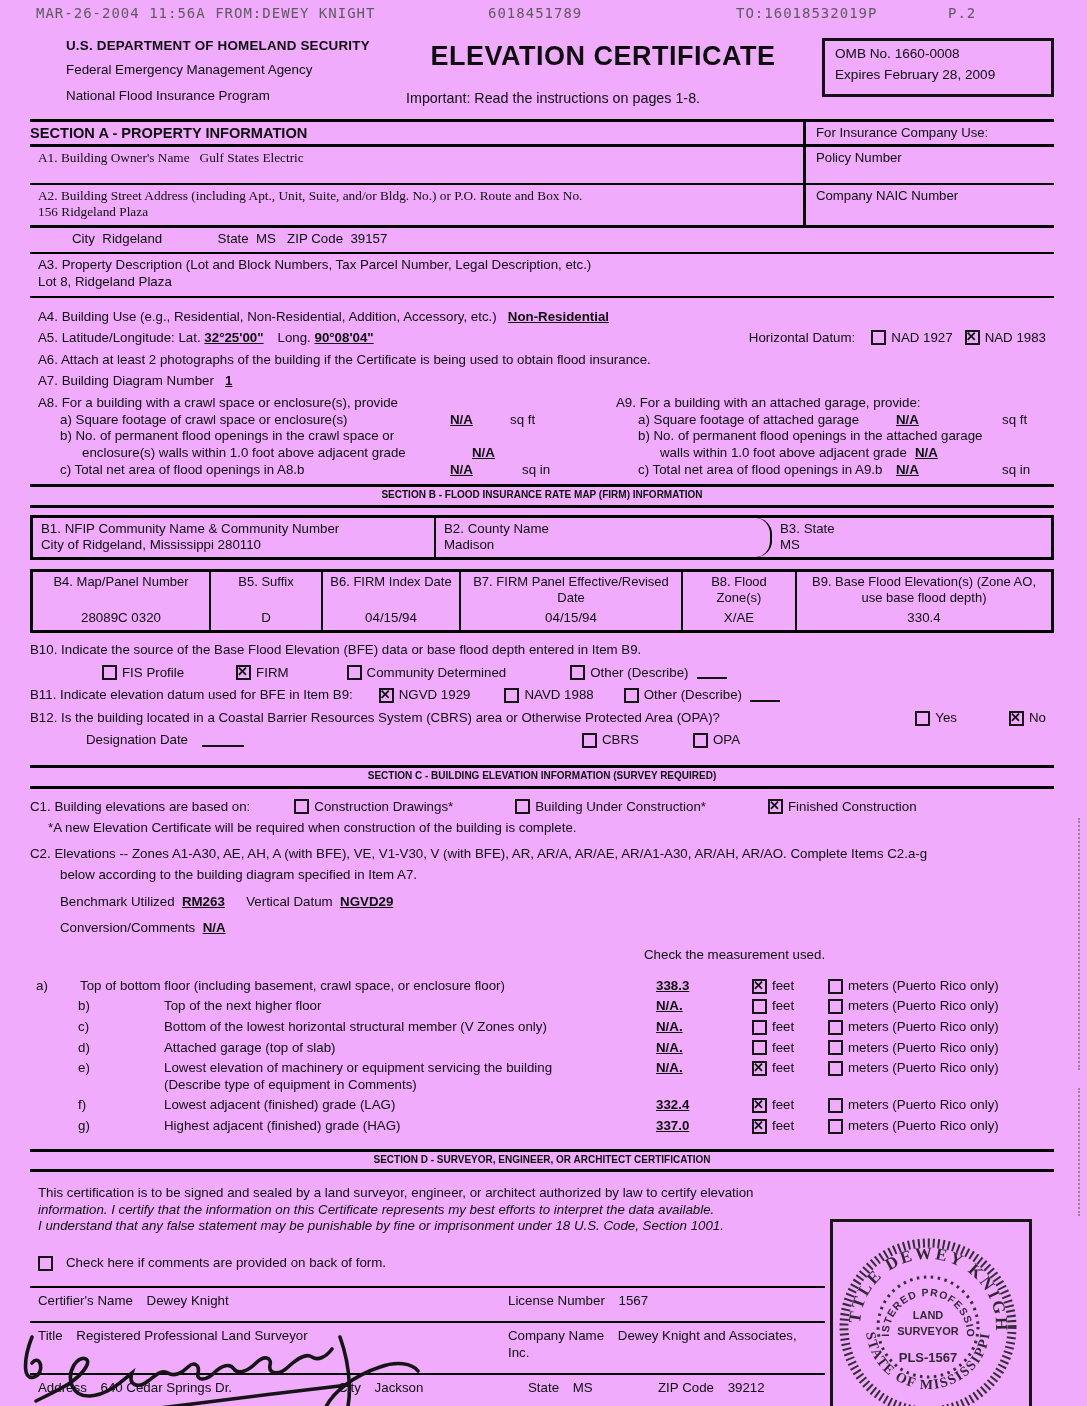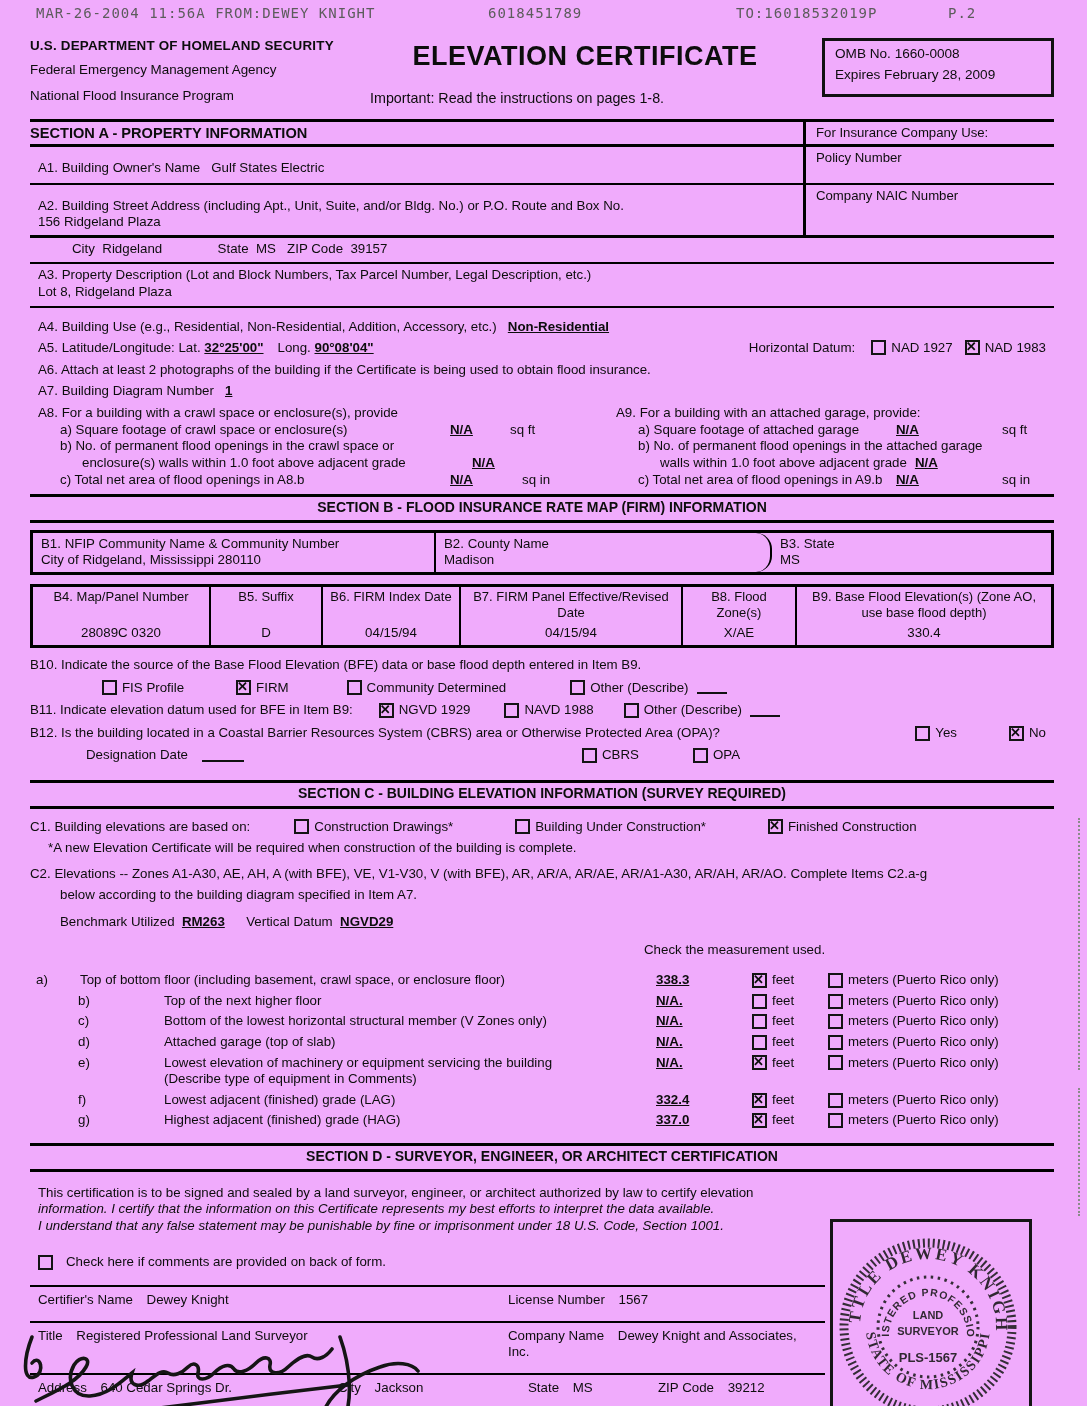--- a/index.html
+++ b/index.html
@@ -5,42 +5,42 @@
 <style>
   html,body{margin:0;padding:0;background:#fff;}
   .page{position:relative;width:1087px;height:1406px;background:#f0abfc;overflow:hidden;
         font-family:"Liberation Sans",sans-serif;color:#0d0d0d;font-size:13.3px;line-height:1.25;}
   .fax{display:flex;font-family:"DejaVu Sans Mono",monospace;color:#5c5c5c;font-size:14px;
        letter-spacing:1px;padding:5px 0 0 36px;height:20px;}
   .fax span{display:inline-block;}
   .fax .f1{width:452px;} .fax .f2{width:248px;} .fax .f3{width:212px;}
   .content{padding:0 33px 0 30px;}
   
-  .hdr{display:flex;margin-top:13px;}
+  .hdr{display:flex;margin-top:13px;margin-left:36px;}
   .agency{width:318px;font-size:13.4px;}
   .agency .l1{font-weight:bold;margin-bottom:7px;letter-spacing:.2px;}
   .agency .l2{margin-bottom:9px;} .agency .l3{}
   .titlewrap{flex:1;text-align:center;}
   .bigtitle{font-size:27px;font-weight:bold;letter-spacing:.5px;margin:2px 0 16px;}
   .important{font-size:14.3px;text-align:left;padding-left:22px;}
   .omb{width:212px;border:3px solid #111;padding:5px 4px 6px 10px;font-size:13.6px;height:42px;}
   .omb div{margin-bottom:4px;}
   .uv{font-weight:bold;text-decoration:underline;}
   .cb{display:inline-block;width:11px;height:11px;border:2px solid #141414;vertical-align:-2px;
       position:relative;margin-right:5px;flex:0 0 auto;}
   .cb.checked::after{content:"\2715";position:absolute;left:-1px;top:-3px;font-size:13px;font-weight:bold;color:#0d0d0d;}
   .blank{display:inline-block;border-bottom:2px solid #111;height:11px;vertical-align:baseline;}
   .w30{width:30px;} .w42{width:42px;}
   .secbar{border-top:3px solid #000;border-bottom:3px solid #000;font-weight:bold;text-align:center;
-          font-size:14px;padding:2px 0 3px;}
+          font-size:10px;padding:2px 0 3px;}
   
   .abox{border-top:3px solid #000;margin-top:11px;}
   .arow{display:flex;border-bottom:3px solid #000;align-items:stretch;}
   .arow.thin{border-bottom-width:2px;}
-  .aleft{flex:1;padding:13px 8px 4px;}
+  .aleft{flex:1;padding:3px 8px 4px;font-family:Liberation Serif, serif;}
   .aright{width:238px;border-left:3px solid #000;padding:3px 0 3px 10px;font-size:13.2px;}
   .atitle{flex:1;text-align:left;font-weight:bold;font-size:14.6px;padding:2px 0;}
   .aplain{border-bottom:2px solid #000;padding:3px 8px 5px;}
   .fline{padding:3px 8px 2px;}
   
   .a89{display:flex;margin-top:3px;padding-bottom:6px;gap:36px;}
   .a8col{width:578px;} .a9col{flex:1;}
   .irow{display:flex;}
   .a8col .ilabel{flex:0 0 390px;padding-left:30px;}
   .a8col .ival{flex:0 0 60px;} .a8col .iunit{flex:0 0 50px;}
@@ -326,20 +326,24 @@
     <div class="fline" style="padding-left:18px;">*A new Elevation Certificate will be required when construction of the building is complete.</div>
     <div class="fline" style="margin-top:4px;padding-left:0;">C2.  Elevations -- Zones A1-A30, AE, AH, A (with BFE), VE, V1-V30, V (with BFE), AR, AR/A, AR/AE, AR/A1-A30, AR/AH, AR/AO.  Complete Items C2.a-g</div>
     <div class="fline" style="padding-left:30px;">below according to the building diagram specified in Item A7.</div>
     <div class="fline" style="margin-top:5px;padding-left:30px;">
       <span>Benchmark Utilized</span>&nbsp;
       <span class="uv">RM263</span>
       <span style="display:inline-block;width:14px;"></span>
       <span>Vertical Datum</span>&nbsp;
       <span class="uv">NGVD29</span>
     </div>
+    <div class="fline" style="margin-top:4px;padding-left:30px;">
+      <span>Conversion/Comments</span>&nbsp;
+      <span class="uv">N/A</span>
+    </div>
     <div class="fline" style="margin-top:6px;padding-left:614px;">Check the measurement used.</div>
 
     <div style="margin-top:10px;">
       <div class="crow">
         <span class="cid">a)</span>
         <span class="clabel">Top of bottom floor (including basement, crawl space, or enclosure floor)</span>
         <span class="cval uv">338.3</span>
         <span class="cfeet">
             <span class="cb checked"></span>
             <span>feet</span>

